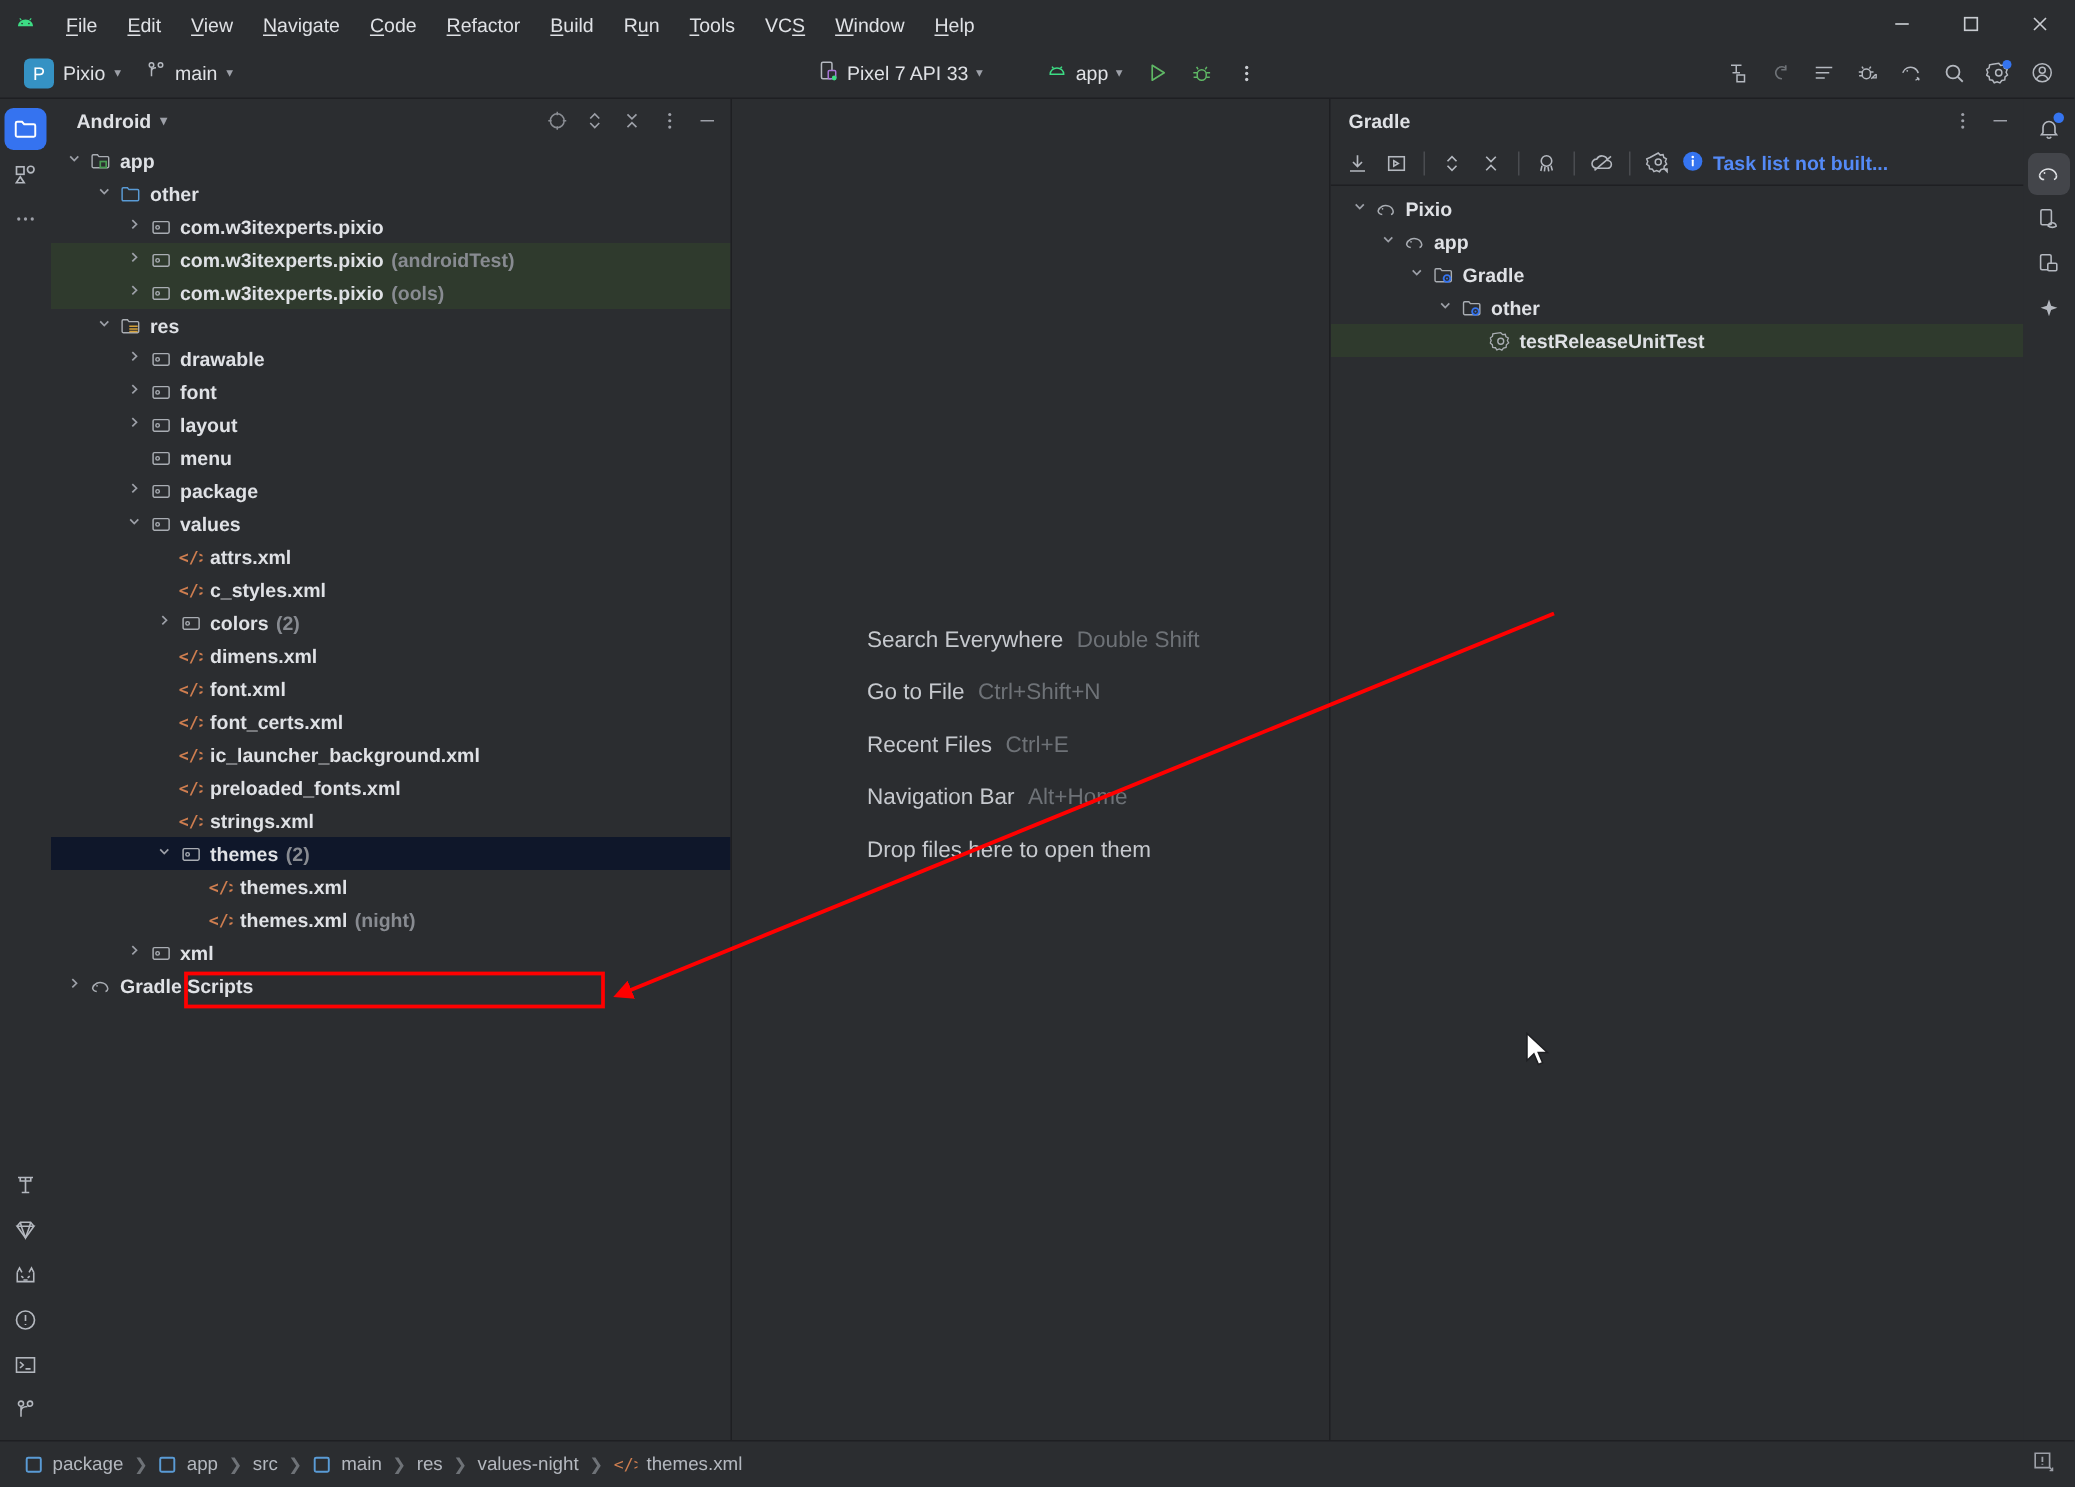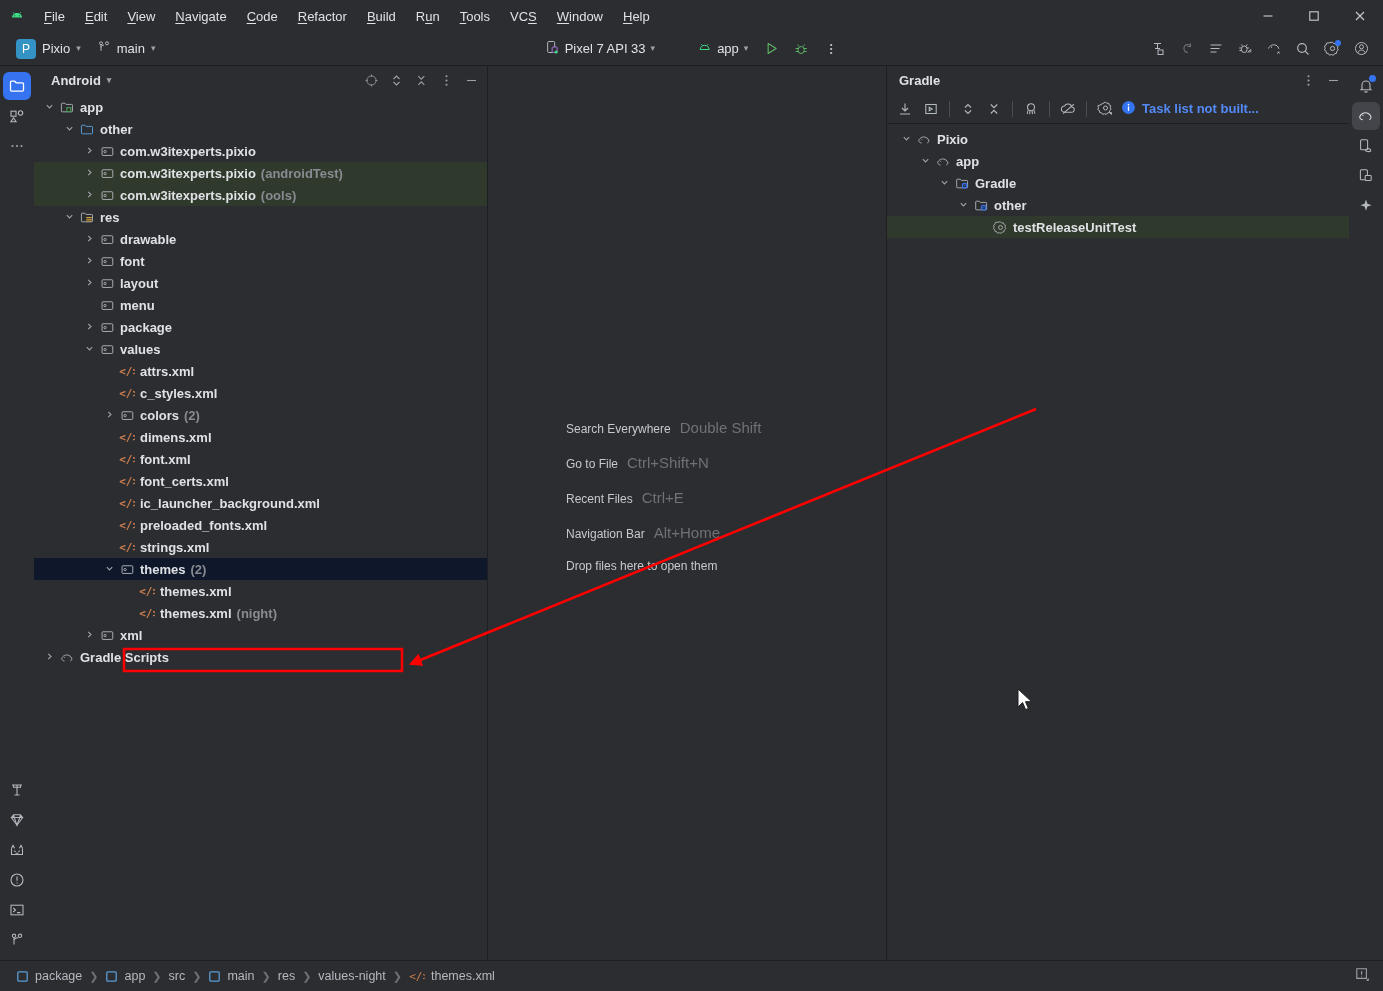--- a/index.html
+++ b/index.html
@@ -102,21 +102,21 @@
   .tw { display: inline-block; width: 18px; flex: 0 0 18px; text-align: center; color: #9da0a8; font-size: 10px; }
   .ticon { display: inline-flex; width: 18px; flex: 0 0 18px; align-items: center; justify-content: center; margin-right: 4px; }
   .tlabel { font-size: 13px; }
   .tdim { color: #888b91; margin-left: 5px; }
 
   
   .editor { flex: 1 1 auto; background: #2b2d30; border-right: 1px solid #1e1f22;
             position: relative; display: flex; align-items: center; justify-content: flex-start; }
   .hints { padding-left: 78px; display: flex; flex-direction: column; gap: 18px; margin-top: -34px; }
   .hint-row { display: flex; align-items: baseline; gap: 9px; }
-  .hint-action { font-size: 12px; color: #c6c9ce; }
+  .hint-action { font-size: 15px; color: #c6c9ce; margin-left: 12px; }
   .hint-key { font-size: 15px; color: #6e7277; }
 
   .right-panel { width: 462px; flex: 0 0 462px; }
   .gradle-toolbar {
     height: 30px; flex: 0 0 30px; display: flex; align-items: center; gap: 2px;
     padding: 0 6px; border-bottom: 1px solid #1e1f22;
   }
   .gt-btn { width: 24px; height: 24px; display: flex; align-items: center; justify-content: center;
             border-radius: 4px; color: #b4b8bf; }
   .gt-sep { width: 1px; height: 16px; background: #4a4c50; margin: 0 4px; }

